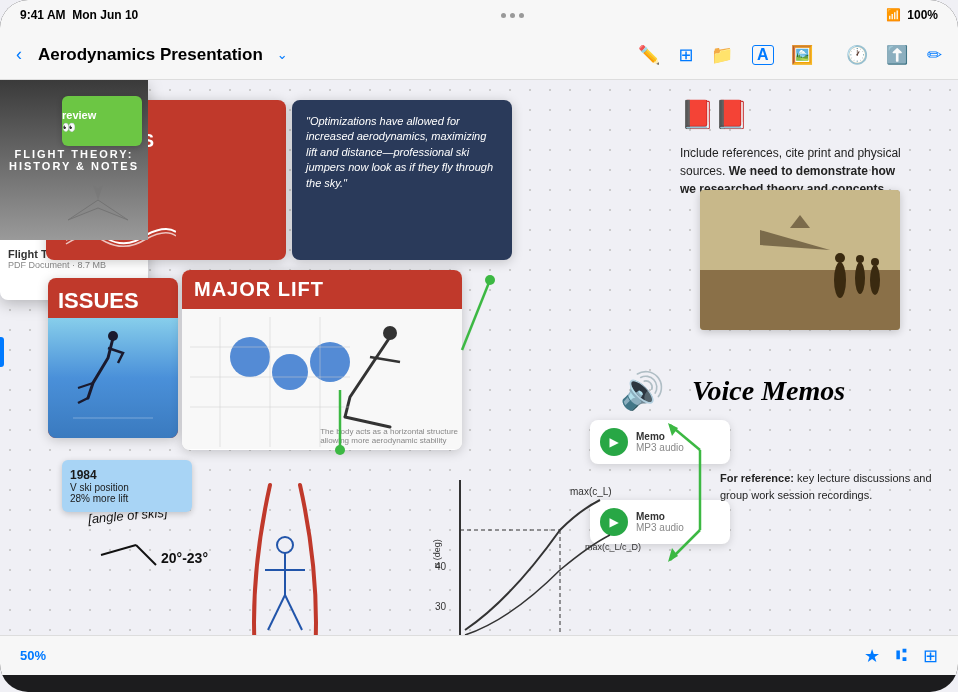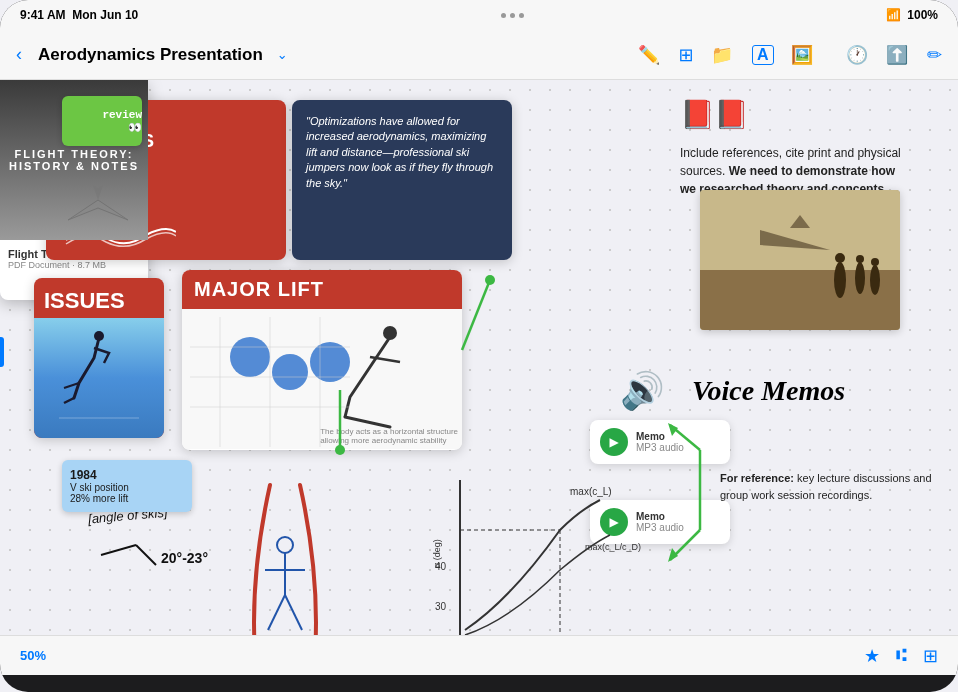--- a/index.html
+++ b/index.html
@@ -215,28 +215,27 @@
 
     
     .sticky-review {
       position: absolute;
       left: 62px; top: 16px;
       width: 80px; height: 50px;
       background: #6cc644;
       border-radius: 6px;
       display: flex;
       flex-direction: column;
-      align-items: flex-end;
+      align-items: flex-start;
       justify-content: center;
       font-size: 11px;
       font-weight: 600;
       color: white;
       z-index: 10;
       box-shadow: 0 2px 6px rgba(0,0,0,0.2);
-      font-family: Liberation Mono, monospace;
     }
 
     
     .slide-major-lift {
       position: absolute;
       left: 182px; top: 190px;
       width: 280px; height: 180px;
       background: white;
       border-radius: 8px;
       overflow: hidden;
@@ -490,21 +489,21 @@
 
         <ellipse cx="140" cy="90" rx="6" ry="18" fill="#3a2a10"></ellipse>
         <circle cx="140" cy="68" r="5" fill="#3a2a10"></circle>
         <ellipse cx="160" cy="88" rx="5" ry="16" fill="#3a2a10"></ellipse>
         <circle cx="160" cy="69" r="4" fill="#3a2a10"></circle>
         <ellipse cx="175" cy="90" rx="5" ry="15" fill="#3a2a10"></ellipse>
         <circle cx="175" cy="72" r="4" fill="#3a2a10"></circle>
       </svg>
     </div>
 
-    <div style="position:absolute;left:34px;top:198px;width:130px;height:160px;border-radius:8px;overflow:hidden;box-shadow:0 2px 12px rgba(0,0,0,0.2);background:#c0392b;">
+    <div style="position:absolute;left:48px;top:198px;width:130px;height:160px;border-radius:8px;overflow:hidden;box-shadow:0 2px 12px rgba(0,0,0,0.2);background:#c0392b;">
       <div style="padding:10px;color:white;font-size:22px;font-weight:900;">ISSUES</div>
 
       <div style="position:absolute;top:40px;left:0;right:0;bottom:0;background:linear-gradient(180deg,#87ceeb 0%,#4a90d9 50%,#3a7abf 100%);display:flex;align-items:center;justify-content:center;">
         <svg width="80" height="100" viewBox="0 0 80 100">
 
           <path d="M40,10 L35,30 L20,55 L15,70" fill="none" stroke="#1a1a2e" stroke-width="3" stroke-linecap="round"></path>
           <circle cx="40" cy="8" r="5" fill="#1a1a2e"></circle>
           <path d="M35,20 L50,25 L45,35" fill="none" stroke="#1a1a2e" stroke-width="2.5"></path>
           <path d="M15,70 L5,75" stroke="#1a1a2e" stroke-width="2.5"></path>
           <path d="M20,55 L5,60" stroke="#1a1a2e" stroke-width="2"></path>

